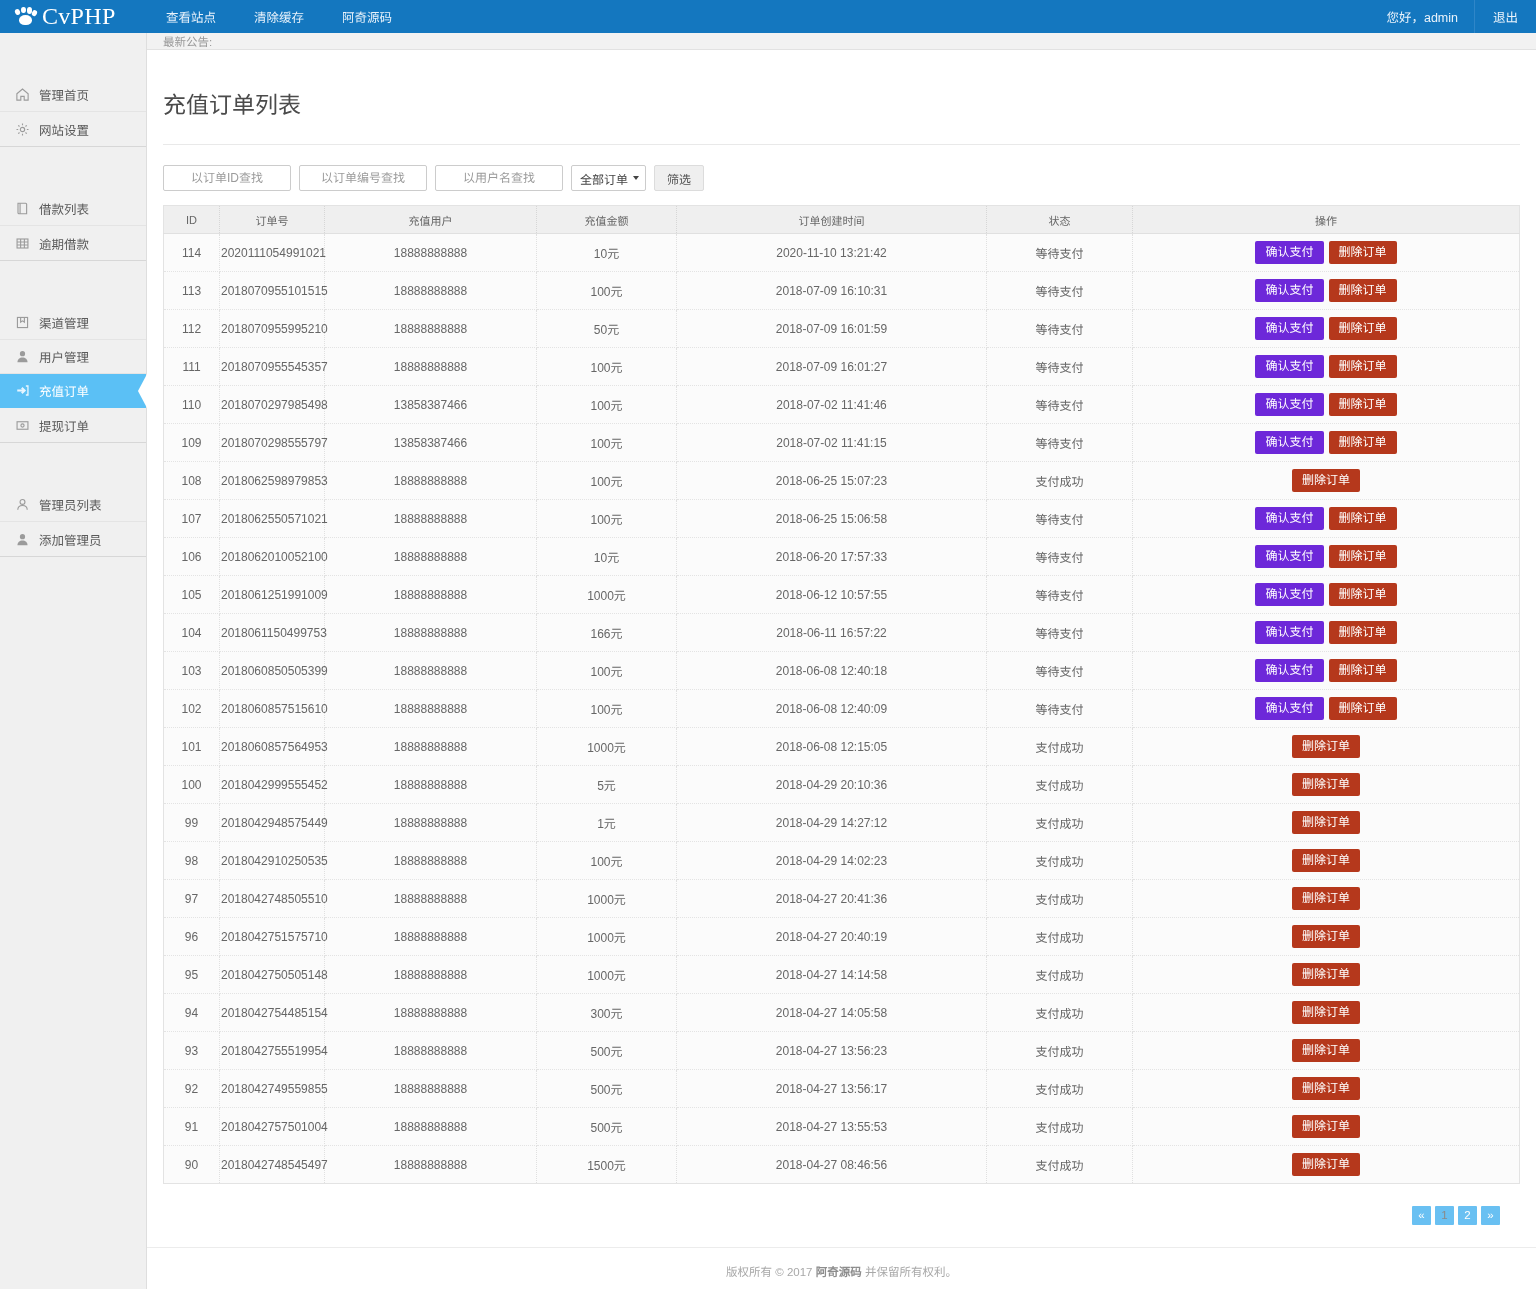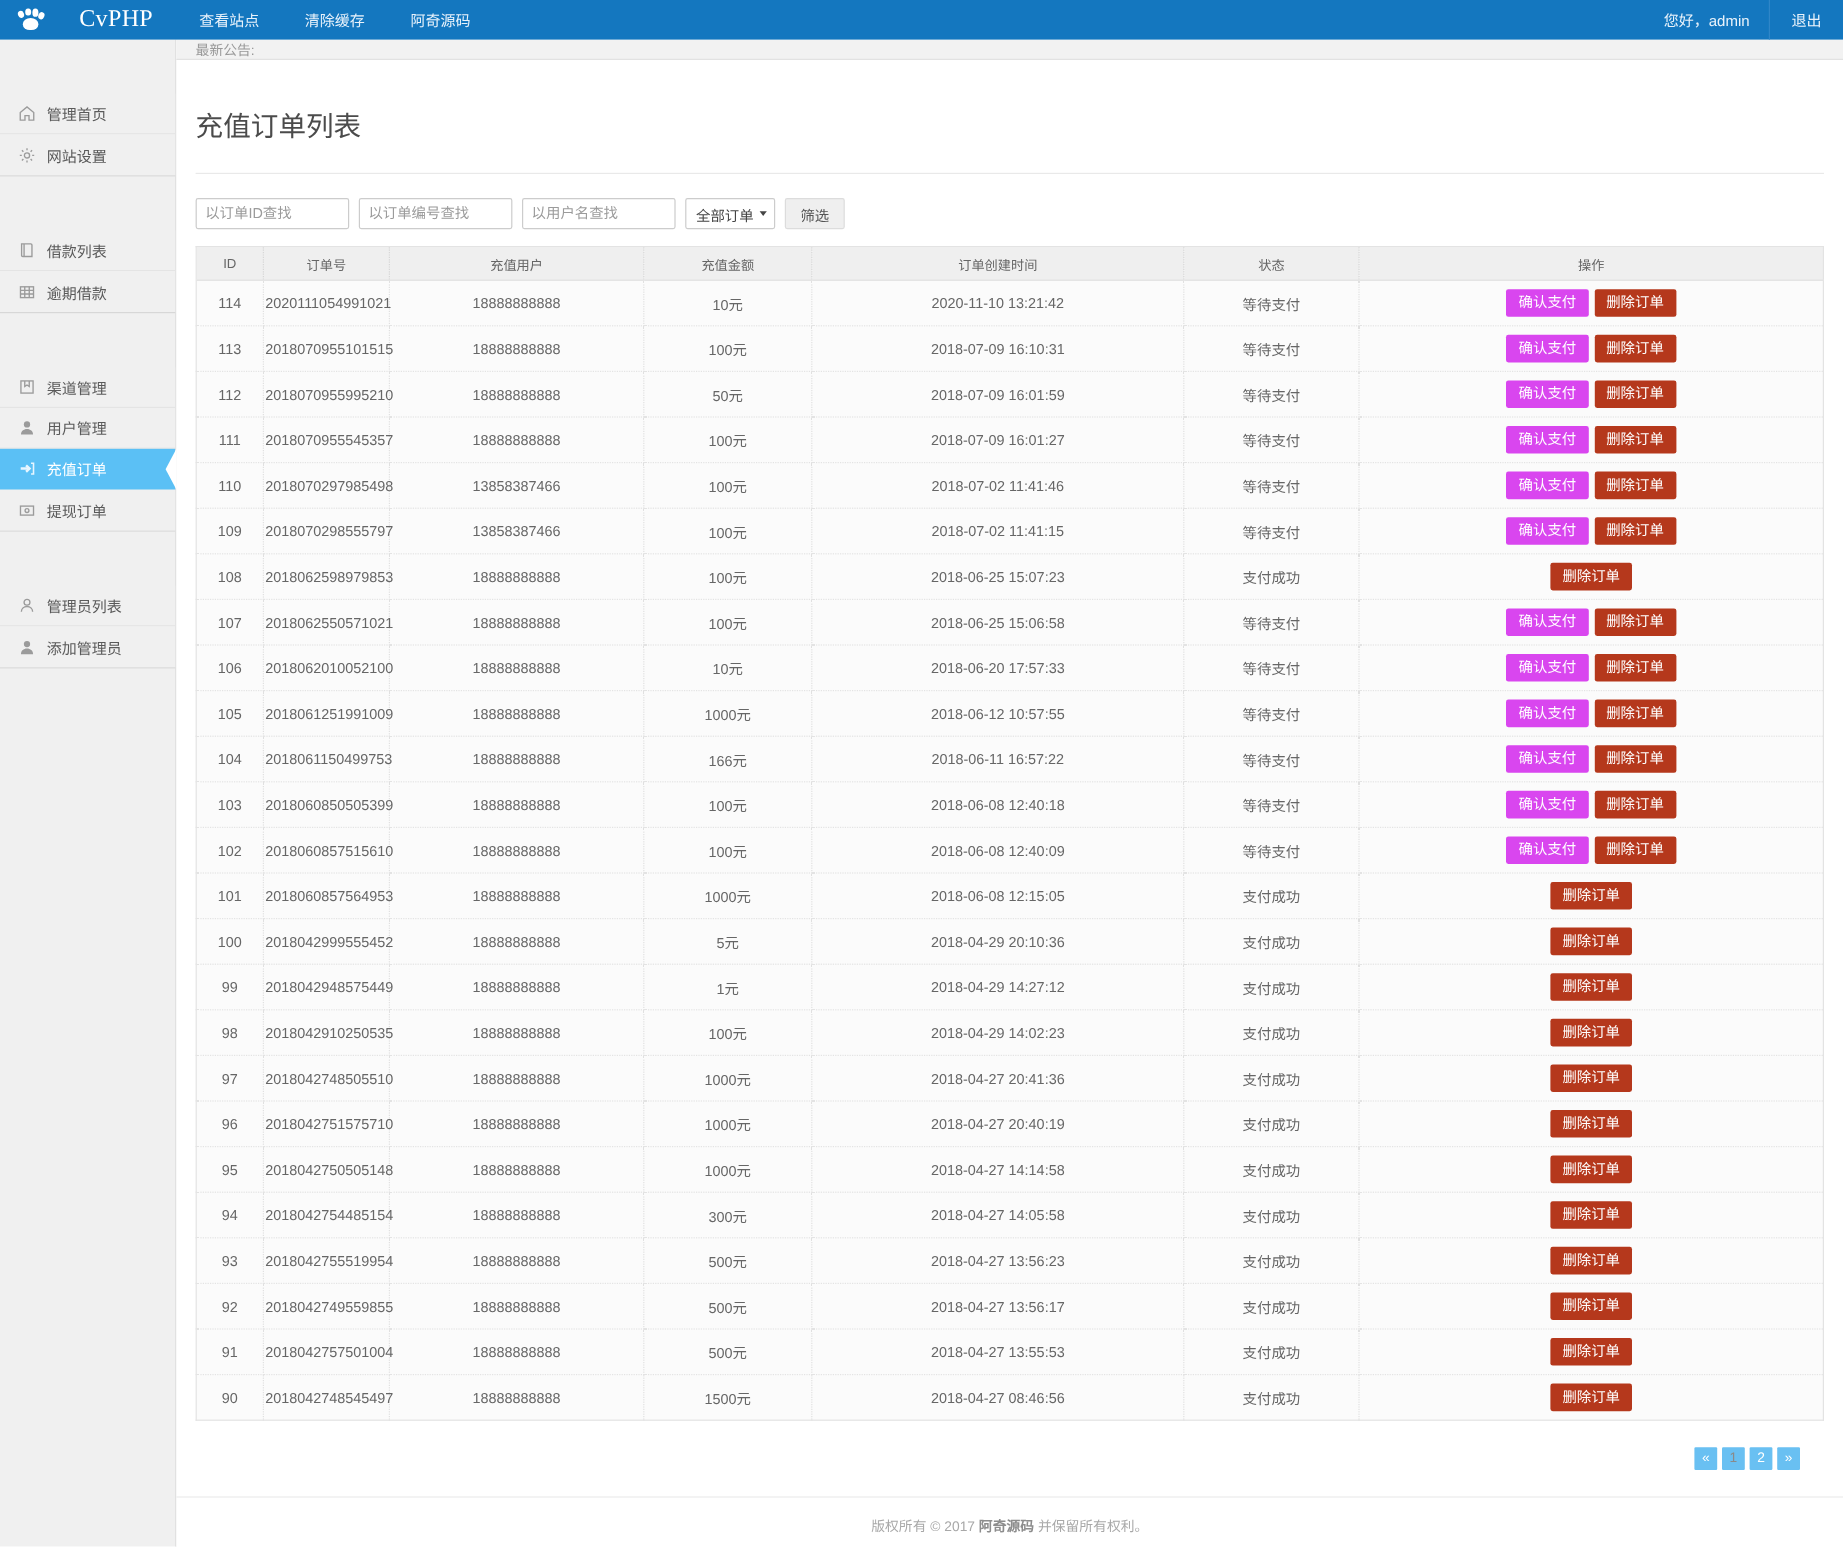--- a/index.html
+++ b/index.html
@@ -36,23 +36,22 @@
   .paw .t1 { width: 5px; height: 6px; left: 1px;  top: 2px; transform: rotate(-22deg); }
   .paw .t2 { width: 5px; height: 6.5px; left: 7px; top: 0px; }
   .paw .t3 { width: 5px; height: 6.5px; left: 13px; top: 0.5px; }
   .paw .t4 { width: 4.5px; height: 6px; left: 18px; top: 3px; transform: rotate(22deg); }
   .paw .pad {
     width: 13px; height: 10px; left: 5px; top: 8px;
     border-radius: 50% 50% 45% 45%;
   }
   .brand-text {
     font-family: "Liberation Serif", "DejaVu Serif", serif;
-    font-size: 20px; letter-spacing: .3px; line-height: 1;
+    font-size: 24px; letter-spacing: .3px; line-height: 1;
     padding-bottom: 2px;
-    margin-left: 24px;
   }
   .topnav { display: flex; align-items: stretch; }
   .topnav a {
     display: flex; align-items: center;
     padding: 0 19px; color: #e8f2fb;
     text-decoration: none; font-size: 12.5px;
   }
   .topright {
     margin-left: auto; display: flex; align-items: stretch;
   }
@@ -123,20 +122,21 @@
   
   .filters {
     display: flex; align-items: center; gap: 8px;
     margin: 20px 0 14px 0;
   }
   .filters input[type=text] {
     height: 26px; border: 1px solid #ccc; border-radius: 2px;
     padding: 0 7px; font-size: 12px; color: #555;
     background: #fff; outline: none;
     font-family: inherit;
+    text-align: center;
   }
   .filters input::placeholder { color: #9b9b9b; }
   .f-id { width: 128px; }
   .f-no { width: 128px; }
   .f-user { width: 128px; }
   .sel {
     height: 26px; min-width: 66px;
     border: 1px solid #ccc; border-radius: 2px; background: #fff;
     display: flex; align-items: center; justify-content: space-between;
     padding: 0 6px 0 8px; gap: 5px;
@@ -182,21 +182,21 @@
   .c-amt   { width: 140px; }
   .c-time  { width: 310px; }
   .c-state { width: 146px; }
 
   .btn {
     display: inline-block; border: none; border-radius: 2px;
     color: #fff; font-size: 12px; padding: 5px 10px;
     cursor: pointer; font-family: inherit; line-height: 1.1;
   }
   .btn + .btn { margin-left: 5px; }
-  .btn-pay { background: #d946ef; }
+  .btn-pay { background: #6d28d9; }
   .btn-del { background: #b5381c; }
 
   
   .pager {
     display: flex; justify-content: flex-end; align-items: center;
     gap: 4px; margin: 22px 20px 0 0;
   }
   .pg {
     min-width: 19px; height: 19px; padding: 0 4px;
     background: #69c0f2; color: #fff;

